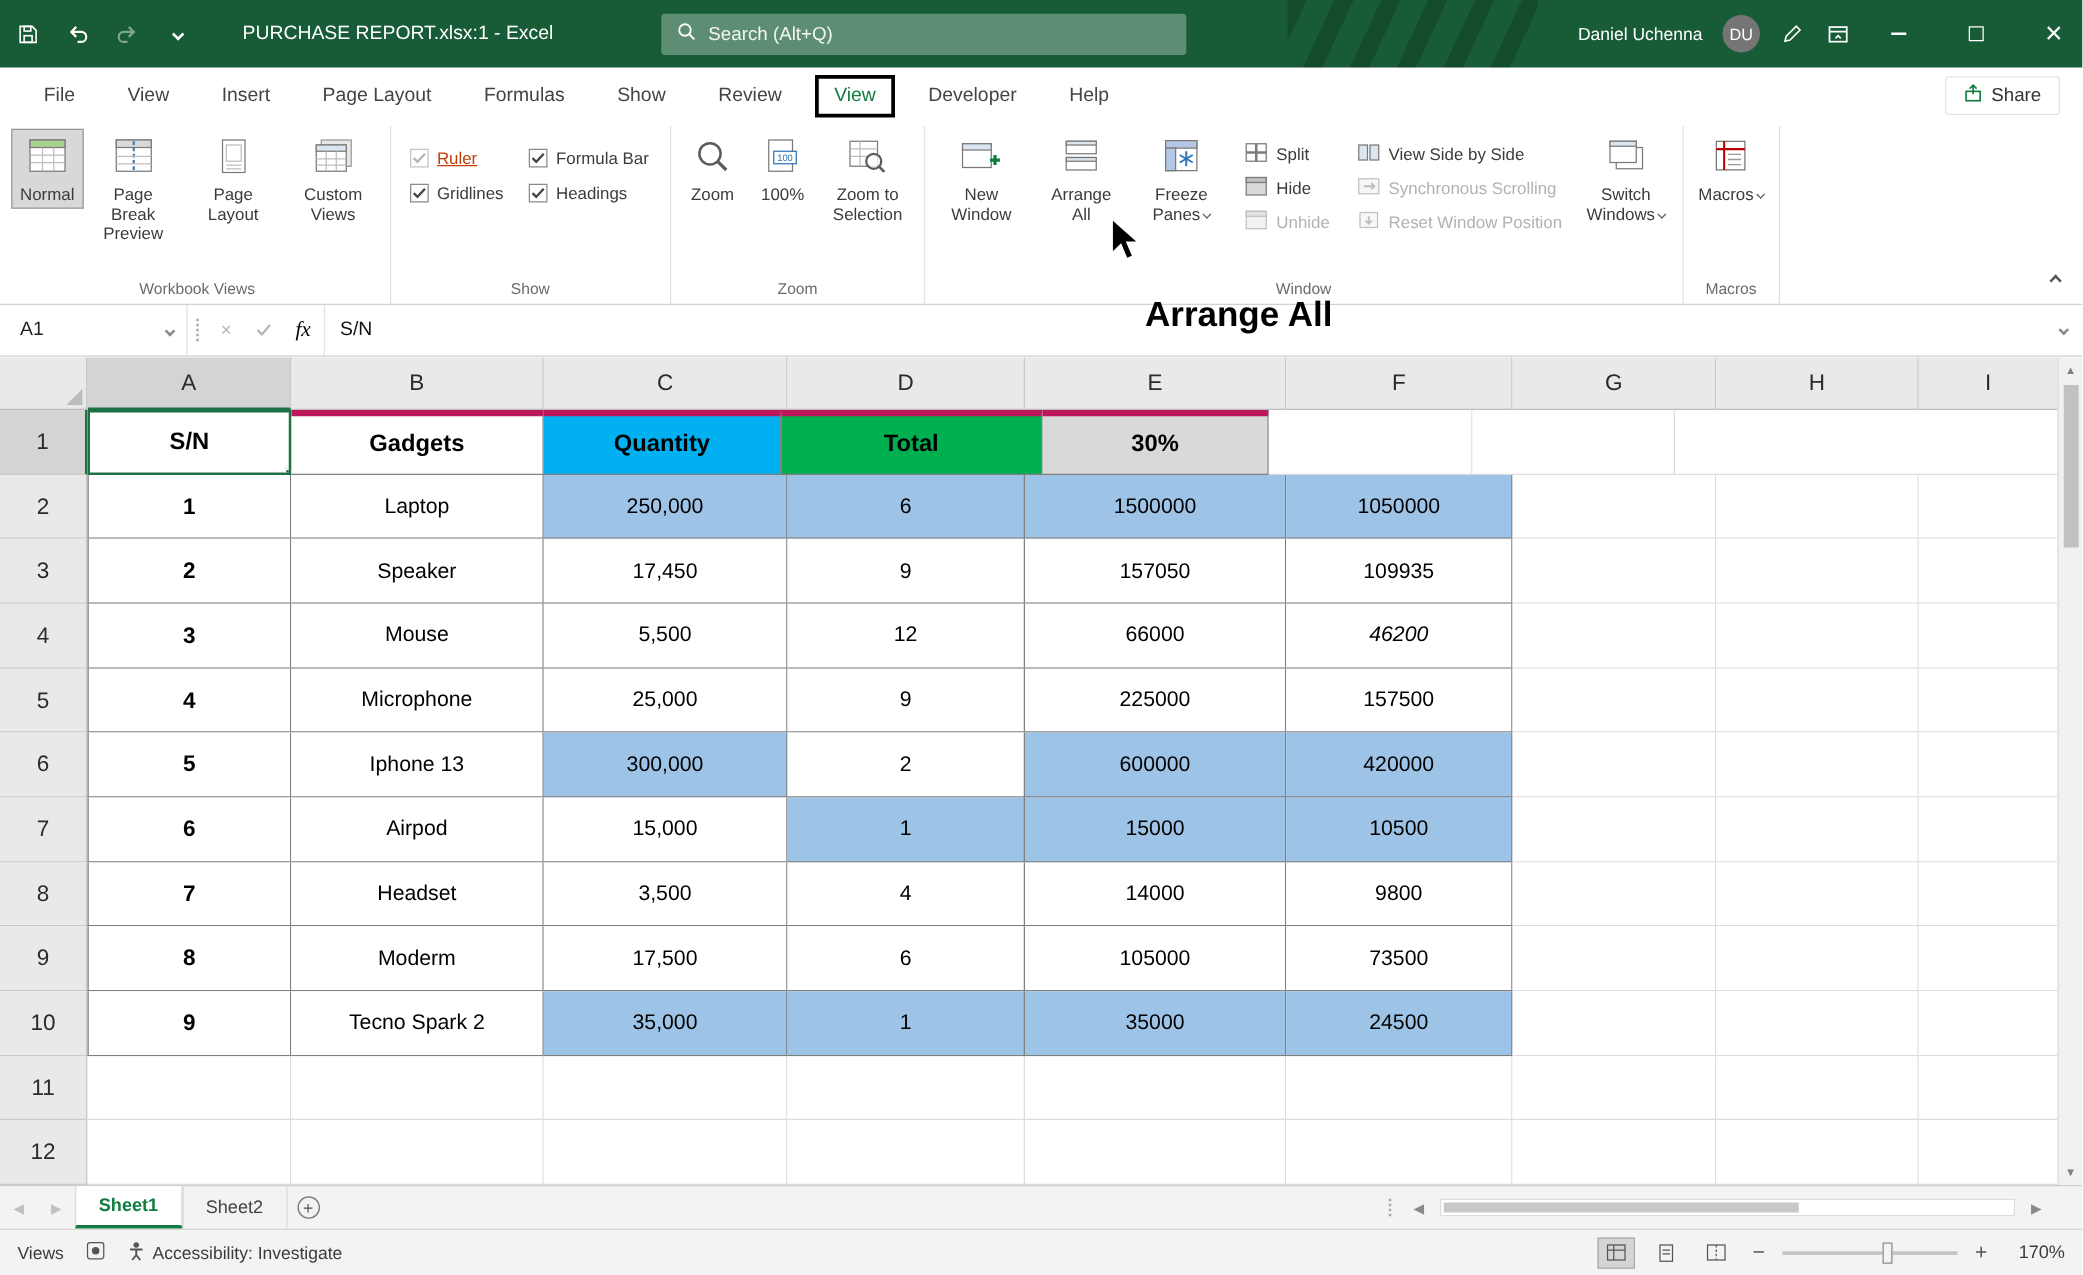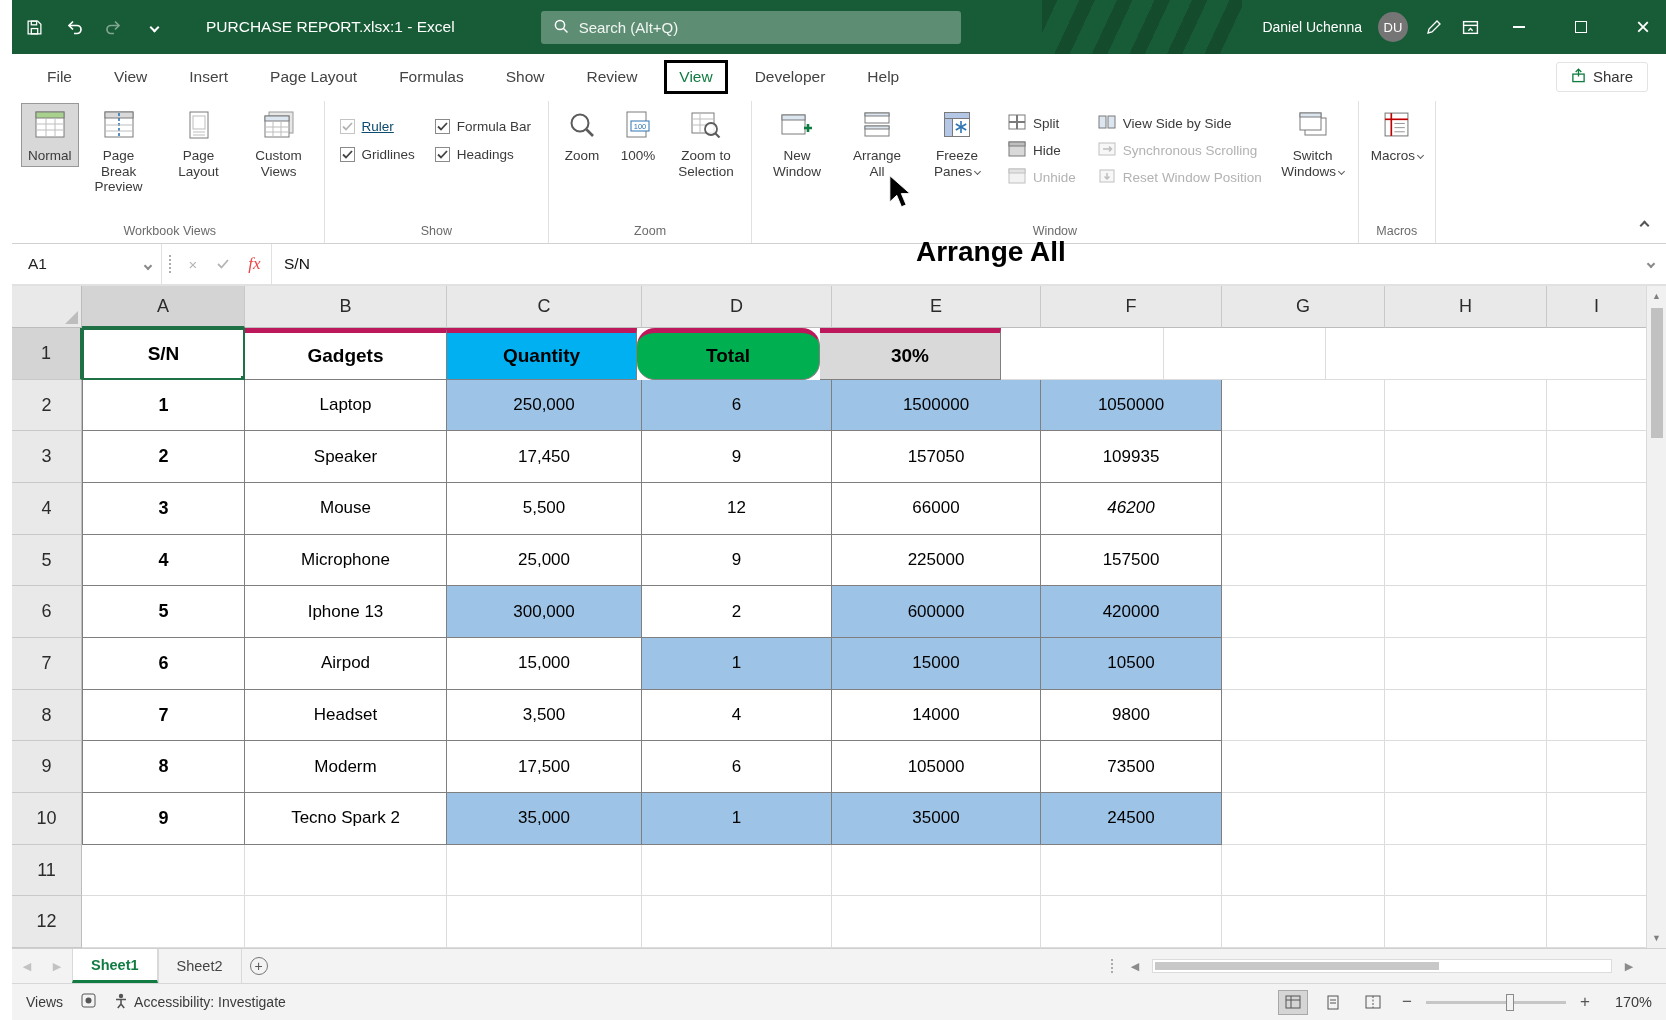--- a/index.html
+++ b/index.html
@@ -1,18 +1,18 @@
 <!DOCTYPE html>
 <html><head>
 <meta charset="utf-8">
 <style>
   * { box-sizing: border-box; margin: 0; padding: 0; }
   html,body { width:1666px; height:1020px; }
   body { font-family:"Liberation Sans", sans-serif; overflow:hidden; background:#fff; }
-  .app { position:relative; width:1666px; height:1020px; display:flex; flex-direction:column; background:#fff;padding-left:12px; }
+  .app { position:relative; width:1666px; height:1020px; display:flex; flex-direction:column; background:#fff; }
 
   
   .titlebar { height:54px; background:#185C37; display:flex; align-items:center; color:#fff; padding-left:12px; position:relative; flex:0 0 auto; }
   .tb-left { display:flex; align-items:center; gap:20px; }
   .tb-ic { display:flex; align-items:center; justify-content:center; width:20px; height:20px; }
   .dim { opacity:.45; }
   .chev { width:7px; height:7px; border-right:2px solid currentColor; border-bottom:2px solid currentColor; transform:rotate(45deg); display:inline-block; }
   .chev.up { transform:rotate(225deg); }
   .tb-title { margin-left:42px; font-size:15.5px; white-space:nowrap; }
   .tb-search { margin-left:86px; width:420px; height:33px; background:#5D8D73; border-radius:3px; display:flex; align-items:center; gap:10px; padding:0 12px; font-size:15px; color:#F2F6F3; }
@@ -36,40 +36,40 @@
   .rgroup { display:flex; flex-direction:column; border-right:1px solid #E1E1E1; padding:2px 5px 0 5px; }
   .rgroup-content { flex:1; display:flex; align-items:flex-start; }
   .rgroup-label { text-align:center; font-size:12.5px; color:#6B6B6B; padding:3px 4px 5px; white-space:nowrap; }
   .bigbtn { display:flex; flex-direction:column; align-items:center; gap:5px; padding:7px 6px 2px; min-width:56px; font-size:13.5px; color:#3B3B3B; text-align:center; line-height:1.15; border:1px solid transparent; }
   .bigbtn .blabel { max-width:66px; }
   .bigbtn.selected { background:#D8D8D8; border-color:#989898; }
   .bigbtn .icon { height:32px; display:flex; align-items:flex-start; }
   .dd { width:5px; height:5px; border-right:1.6px solid #5a5a5a; border-bottom:1.6px solid #5a5a5a; transform:rotate(45deg); display:inline-block; margin-left:3px; margin-bottom:2px; }
   .show-grid { display:grid; grid-template-columns:auto auto; gap:13px 20px; padding:16px 12px 0 10px; }
   .chkitem { display:flex; align-items:center; gap:7px; font-size:13.5px; color:#3B3B3B; white-space:nowrap; }
-  .chkitem.dimtxt { color:#0c4a6e;text-decoration:underline; }
+  .chkitem.dimtxt { color:#c2410c;text-decoration:underline; }
   .chkbox { width:15px; height:15px; border:1px solid #8A8A8A; background:#fff; display:flex; align-items:center; justify-content:center; }
   .chkitem.dimtxt .chkbox { border-color:#C4C4C4; }
   .smallcol { display:flex; flex-direction:column; gap:6px; padding:10px 8px 0 8px; }
   .smallbtn { display:flex; align-items:center; gap:7px; font-size:13.5px; color:#3B3B3B; white-space:nowrap; padding:1px 3px; }
   .smallbtn.dimtxt { color:#B2B2B2; }
   .collapse-ribbon { position:absolute; right:18px; bottom:10px; color:#555; }
 
   
   .cursor-annotation { position:absolute; left:888px; top:174px; z-index:60; }
   .annotation-text { position:absolute; left:916px; top:236px; z-index:60; font-size:28px; font-weight:bold; color:#000; white-space:nowrap; }
 
   
   .formulabar { height:42px; background:#fff; border-bottom:2px solid #E1E1E1; display:flex; align-items:stretch; flex:0 0 auto; font-size:15.5px; color:#222; }
   .namebox { width:150px; display:flex; align-items:center; padding:0 10px 0 16px; border-right:1px solid #E1E1E1; }
   .namebox .nb-text { flex:1; }
   .nb-chev { color:#8a8a8a; }
   .vdots { align-self:center; height:18px; border-left:2px dotted #ABABAB; margin:0 7px; }
   .fb-btn { width:30px; display:flex; align-items:center; justify-content:center; color:#B5B5B5; font-size:15px; }
-  .fb-fx { width:34px; display:flex; align-items:center; justify-content:center; font-family:"Liberation Serif", serif; font-style:italic; font-size:17px; color:#ef4444; border-right:1px solid #E1E1E1; }
+  .fb-fx { width:34px; display:flex; align-items:center; justify-content:center; font-family:"Liberation Serif", serif; font-style:italic; font-size:17px; color:#000000; border-right:1px solid #E1E1E1; }
   .fb-content { flex:1; display:flex; align-items:center; padding-left:12px; color:#111; }
   .fb-expand { width:30px; display:flex; align-items:center; justify-content:center; color:#8a8a8a; }
 
   
   .gridwrap { flex:1 1 auto; min-height:0; display:flex; background:#fff; }
   .gridmain { flex:1; min-width:0; display:flex; flex-direction:column; }
   .ghrow { height:42px; display:flex; flex:0 0 auto; }
   .gcorner { width:70px; flex:0 0 auto; background:#E9E9E9; border-right:1px solid #BDBDBD; border-bottom:1px solid #BDBDBD; position:relative; }
   .gcorner::after { content:""; position:absolute; right:3px; bottom:3px; border-style:solid; border-width:0 0 13px 13px; border-color:transparent transparent #BDBDBD transparent; }
   .colhead { flex:0 0 auto; background:#E9E9E9; border-right:1px solid #C9C9C9; border-bottom:1px solid #BDBDBD; display:flex; align-items:center; justify-content:center; font-size:18px; color:#2B2B2B; }
@@ -494,21 +494,21 @@
           <div class="colhead" style="width: 181px;">F</div>
           <div class="colhead" style="width: 163px;">G</div>
           <div class="colhead" style="width: 162px;">H</div>
           <div class="colhead fillw">I</div>
         </div>
         <div class="grow">
           <div class="rowhead sel">1</div>
           <div class="gcell tcell thead ttop tleft active-cell" style="width: 163px;">S/N<div class="fillhandle"></div></div>
           <div class="gcell tcell thead ttop" style="width: 202px;">Gadgets</div>
           <div class="gcell tcell thead ttop" style="width: 190px; background: rgb(0, 176, 240);">Quantity</div>
-          <div class="gcell tcell thead ttop" style="width: 183px; background: rgb(0, 176, 80); border-radius: 18px;">Total</div>
+          <div class="gcell tcell thead ttop" style="width: 209px; background: rgb(0, 176, 80);">Total</div>
           <div class="gcell tcell thead ttop" style="width: 181px; background: rgb(217, 217, 217);">30%</div>
           <div class="gcell" style="width: 163px;"></div>
           <div class="gcell" style="width: 162px;"></div>
           <div class="gcell fillw"></div>
         </div>
         <div class="grow">
           <div class="rowhead">2</div>
           <div class="gcell tcell sn tleft" style="width: 163px;">1</div>
           <div class="gcell tcell" style="width: 202px;">Laptop</div>
           <div class="gcell tcell" style="width: 195px; background: rgb(157, 195, 230);">250,000</div>

